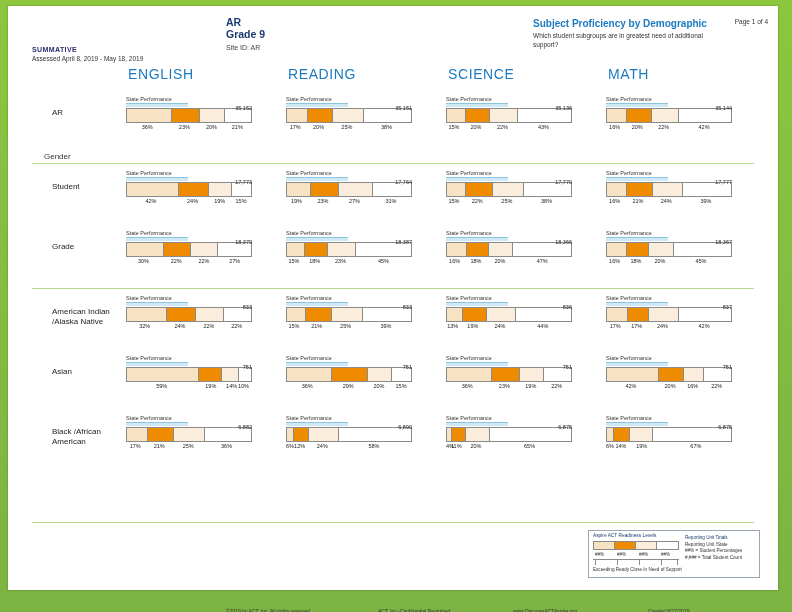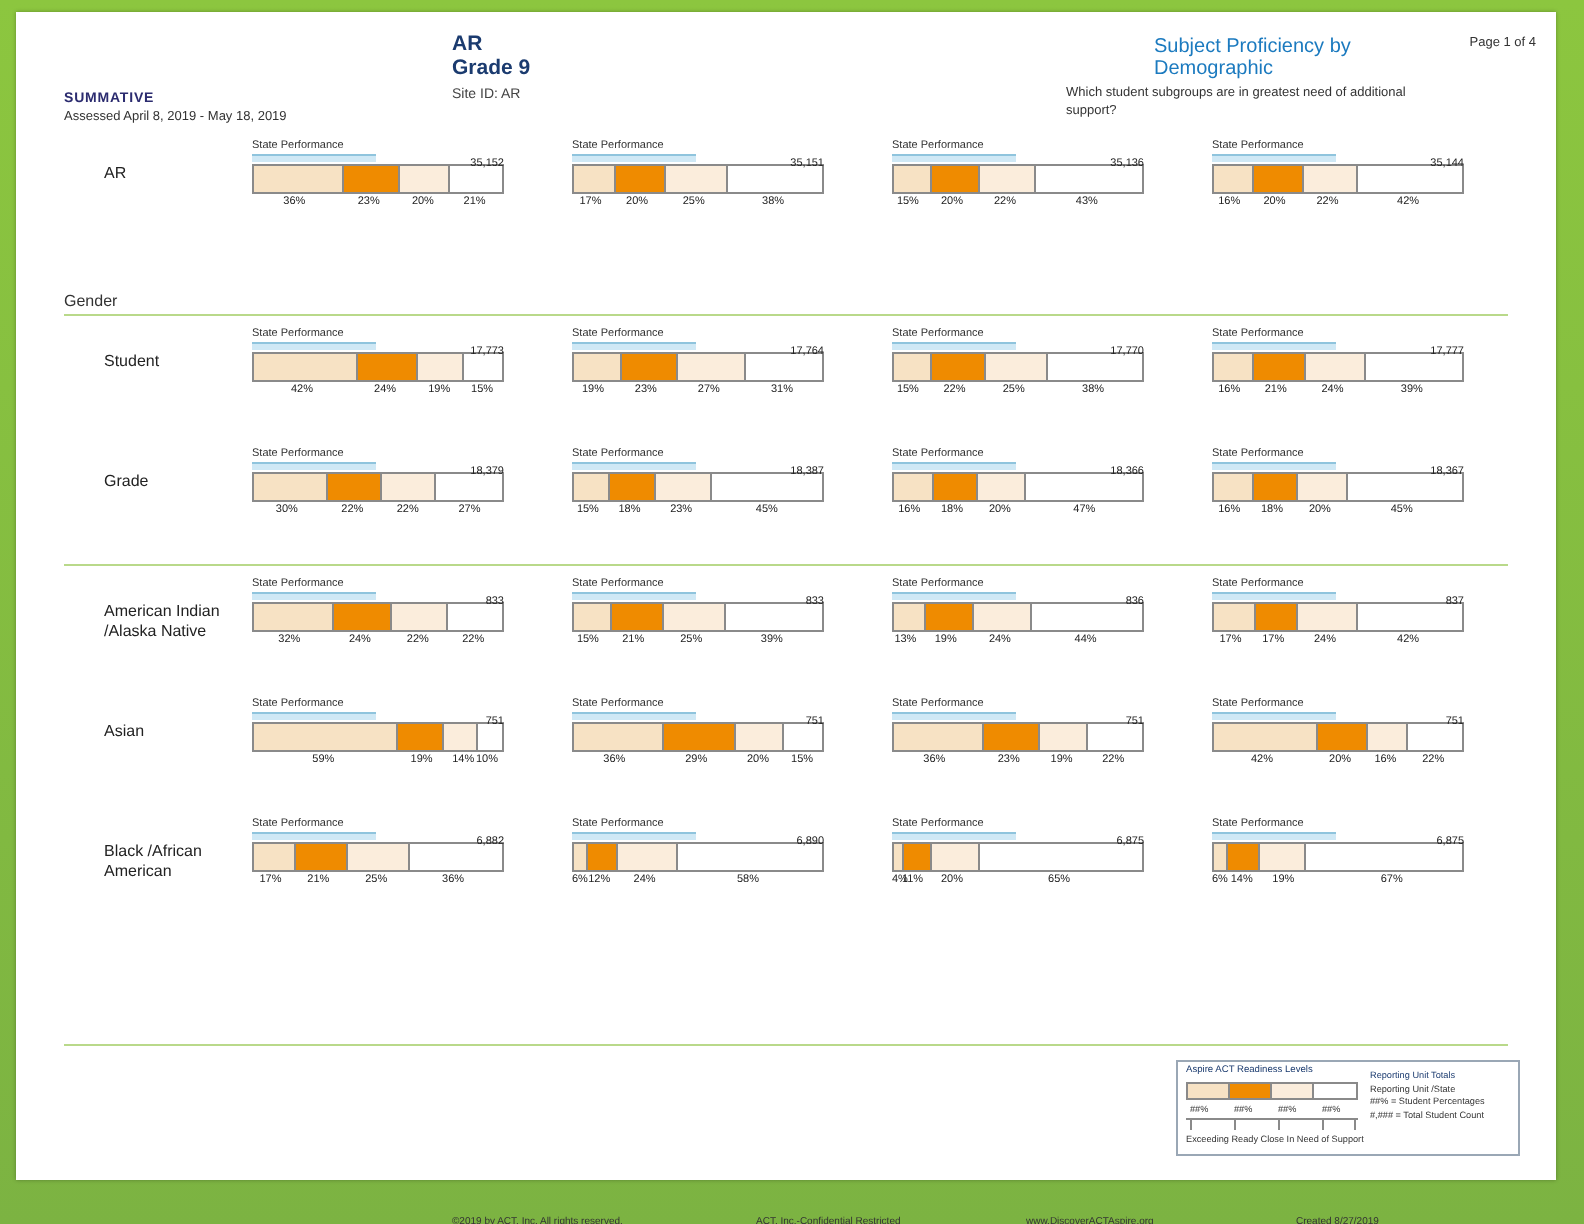--- a/index.html
+++ b/index.html
@@ -100,22 +100,21 @@
   }
   .hdr-right {
     position: absolute;
     left: 525px;
     top: 12px;
     width: 200px;
   }
   .hdr-right .title {
     font-size: 10px;
     color: #1b7abf;
-    font-weight: normal;
-    margin-left: 44px;
+    font-weight: bold;
   }
   .hdr-right .sub {
     font-size: 6.5px;
     color: #333;
     line-height: 8.5px;
     margin-top: 3px;
     width: 185px;
   }
   .page-num {
     position: absolute;
@@ -137,22 +136,21 @@
     letter-spacing: 0.6px;
   }
   .subj0 { left: 120px; }
   .subj1 { left: 280px; }
   .subj2 { left: 440px; }
   .subj3 { left: 600px; }
   
   .group-label {
     font-size: 8px;
     color: #333;
-    padding-left: 24px;
-    margin-top: 20px;
+    padding-left: 36px;
   }
   .rule {
     height: 1px;
     background: #b9d98a;
     margin: 2px 24px 2px 24px;
   }
   .row {
     position: relative;
     height: 60px;
   }
@@ -335,20 +333,26 @@
       </div>
 
       <div class="hdr-right">
         <div class="title">Subject Proficiency by Demographic</div>
         <div class="sub">Which student subgroups are in greatest need of additional support?</div>
       </div>
 
       <div class="page-num">Page 1 of 4</div>
     </div>
 
+    <div class="subject-row">
+      <div class="subject subj0">ENGLISH</div>
+      <div class="subject subj1">READING</div>
+      <div class="subject subj2">SCIENCE</div>
+      <div class="subject subj3">MATH</div>
+    </div>
 
     <div id="body-rows">
         <div class="row">
           <div class="row-label">AR</div>
           <div class="cell c0" style="position: absolute;">
             <div class="sp-label">State Performance</div>
             <div class="sp-line"></div>
             <div class="bar">
               <div class="seg s1" style="width: 36%;"></div>
               <div class="seg s2" style="width: 23%;"></div>

